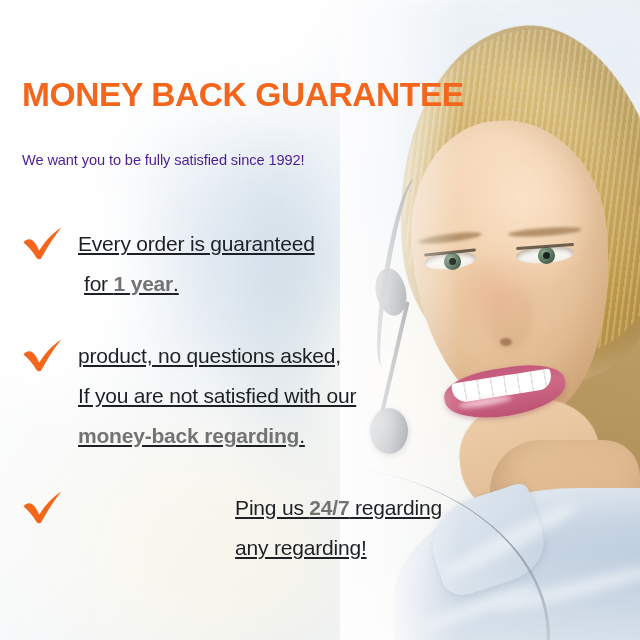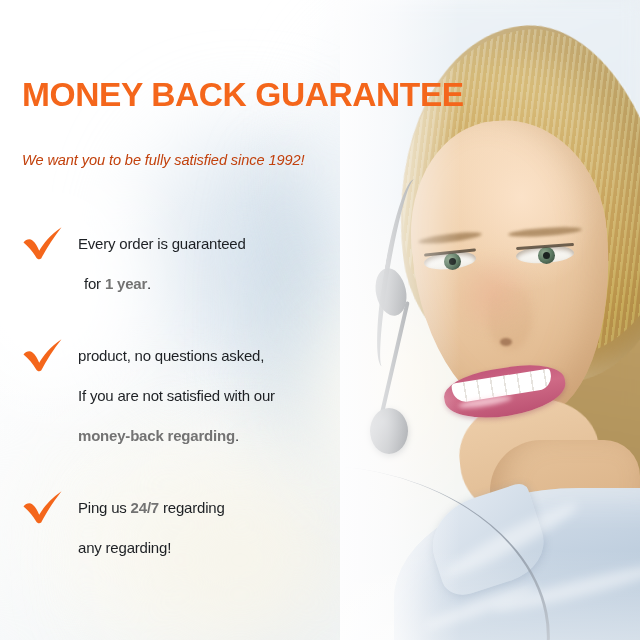--- a/index.html
+++ b/index.html
@@ -186,29 +186,29 @@
   .content{position:absolute;left:0;top:0;width:470px;height:640px;}
   .headline{position:absolute;left:22px;top:74px;}
   .hl-line{
     font-weight:bold;letter-spacing:-.4px;line-height:1.02;
     font-size:33px;white-space:nowrap;
   }
   .hl-1{color:#17191c;}
   .hl-2{font-size:33.5px;margin-top:4px;}
   .subhead{
     position:absolute;left:22px;top:152px;
-    font-style:italic;font-size:14.6px;color:#c2410c;letter-spacing:-.1px;white-space:nowrap;
+    font-size:14.6px;color:#4c1d95;letter-spacing:-.1px;white-space:nowrap;
   }
 
   .bullets{position:absolute;left:22px;top:224px;width:420px;}
   .bullet{position:relative;display:flex;align-items:flex-start;margin-bottom:32px;}
-  .bullet:last-child{margin-bottom:0;}
+  .bullet:last-child{margin-bottom:0;justify-content:space-between;}
   .check{width:56px;flex:0 0 56px;padding-top:2px;}
   .check svg{display:block;}
-  .btext{font-size:15px;line-height:40px;color:#1d2024;letter-spacing:-.2px;}
+  .btext{font-size:21px;line-height:40px;color:#1d2024;letter-spacing:-.2px;text-decoration:underline;}
   .btext .ln{display:block;white-space:nowrap;}
   .btext b{font-weight:bold;color:#737373;}
   .ind{padding-left:6px;}
 </style>
 </head>
 <body>
 
 <div id="banner">
 
   <div class="bg-base"></div>

